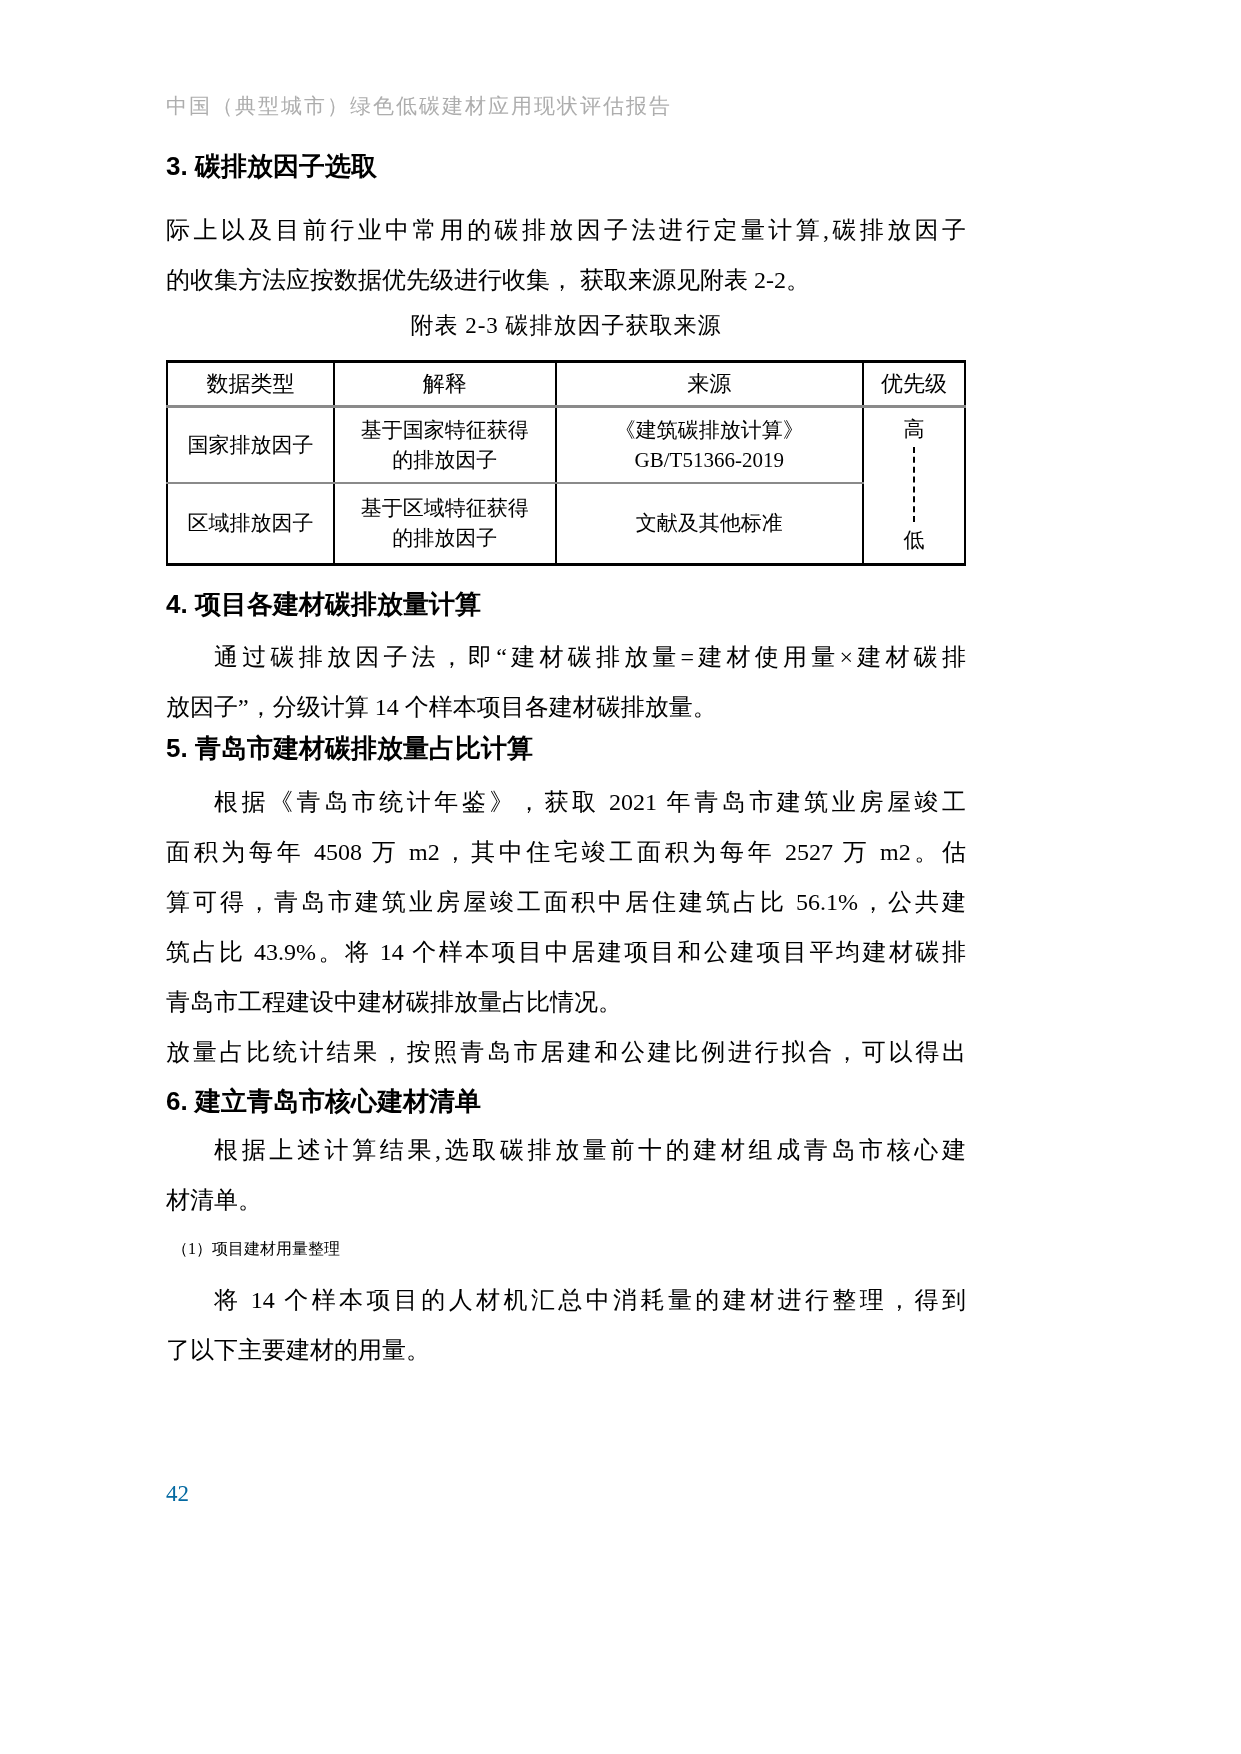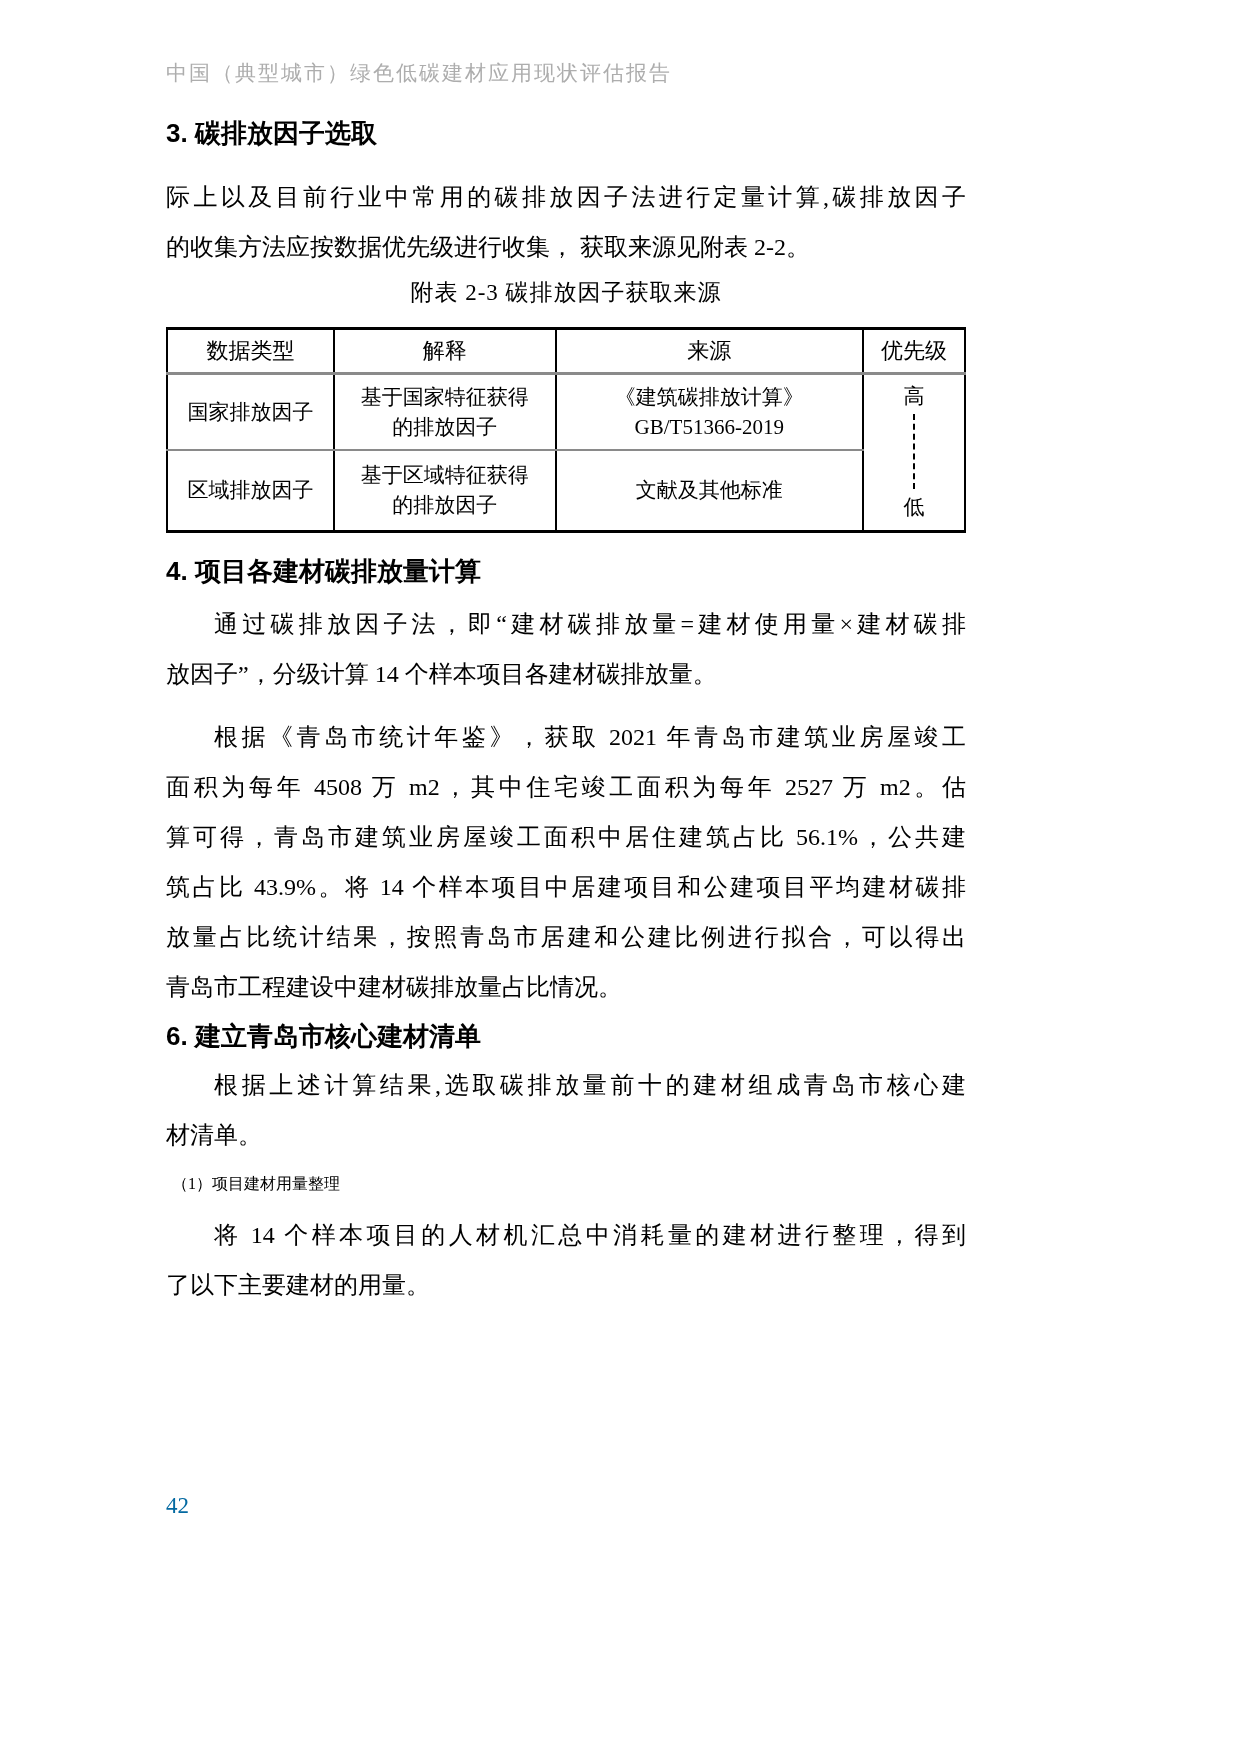--- a/index.html
+++ b/index.html
@@ -2,25 +2,24 @@
 <html><head>
 <meta charset="utf-8">
 <style>
   * { margin: 0; padding: 0; box-sizing: border-box; }
   html, body { background: #ffffff; }
   .page {
     position: relative;
     width: 1241px;
     height: 1522px;
     background: #ffffff;
-    padding: 48px 275px 0 166px;
+    padding: 93px 275px 0 166px;
     font-family: "Liberation Serif", "DejaVu Serif", serif;
     color: #000;
     overflow: hidden;
-    margin-top: 12px;
   }
   .running-header {
     font-size: 21px;
     line-height: 26px;
     letter-spacing: 2px;
     color: #adadad;
   }
   .h {
     font-family: "Liberation Sans", "DejaVu Sans", sans-serif;
     font-weight: bold;
@@ -192,28 +191,29 @@
     </tbody>
   </table>
 
   <div class="h h4">4. 项目各建材碳排放量计算</div>
 
   <div class="para p4">
     <div class="bl first fill">通过碳排放因子法，即“建材碳排放量=建材使用量×建材碳排</div>
     <div class="bl">放因子”，分级计算 14 个样本项目各建材碳排放量。</div>
   </div>
 
+  <div class="h h5">5. 青岛市建材碳排放量占比计算</div>
 
   <div class="para p5">
     <div class="bl first fill">根据《青岛市统计年鉴》，获取 2021 年青岛市建筑业房屋竣工</div>
     <div class="bl fill">面积为每年 4508 万 m2，其中住宅竣工面积为每年 2527 万 m2。估</div>
     <div class="bl fill">算可得，青岛市建筑业房屋竣工面积中居住建筑占比 56.1%，公共建</div>
     <div class="bl fill">筑占比 43.9%。将 14 个样本项目中居建项目和公建项目平均建材碳排</div>
+    <div class="bl">青岛市工程建设中建材碳排放量占比情况。</div>
     <div class="bl fill">放量占比统计结果，按照青岛市居建和公建比例进行拟合，可以得出</div>
-    <div class="bl">青岛市工程建设中建材碳排放量占比情况。</div>
   </div>
 
   <div class="h h6">6. 建立青岛市核心建材清单</div>
 
   <div class="para p6">
     <div class="bl first fill">根据上述计算结果,选取碳排放量前十的建材组成青岛市核心建</div>
     <div class="bl">材清单。</div>
   </div>
 
   <div class="sub1">（1）项目建材用量整理</div>

